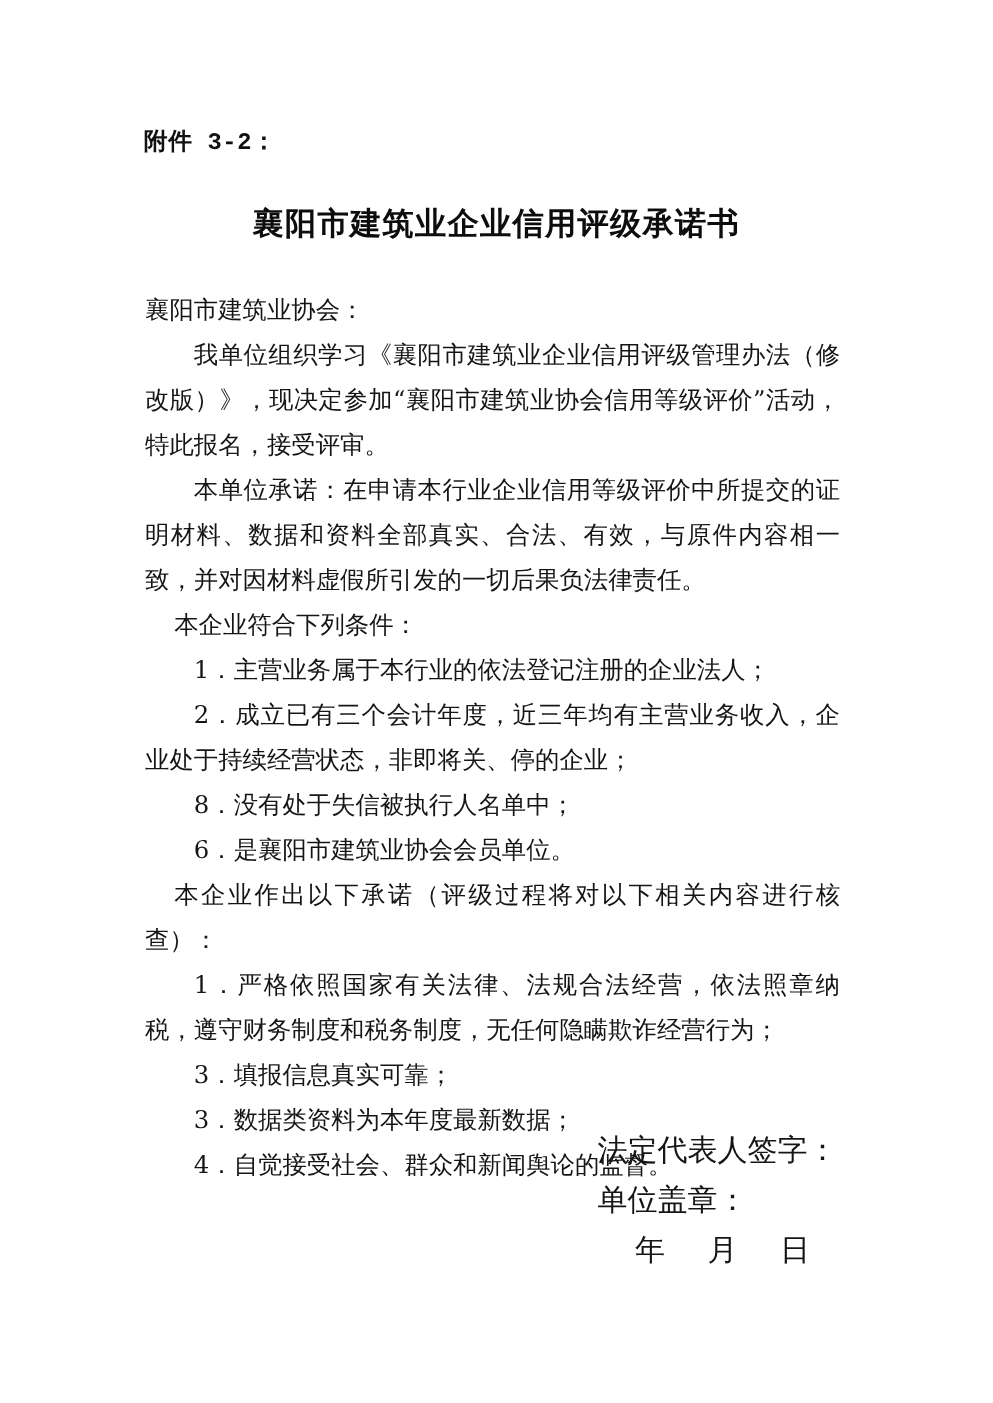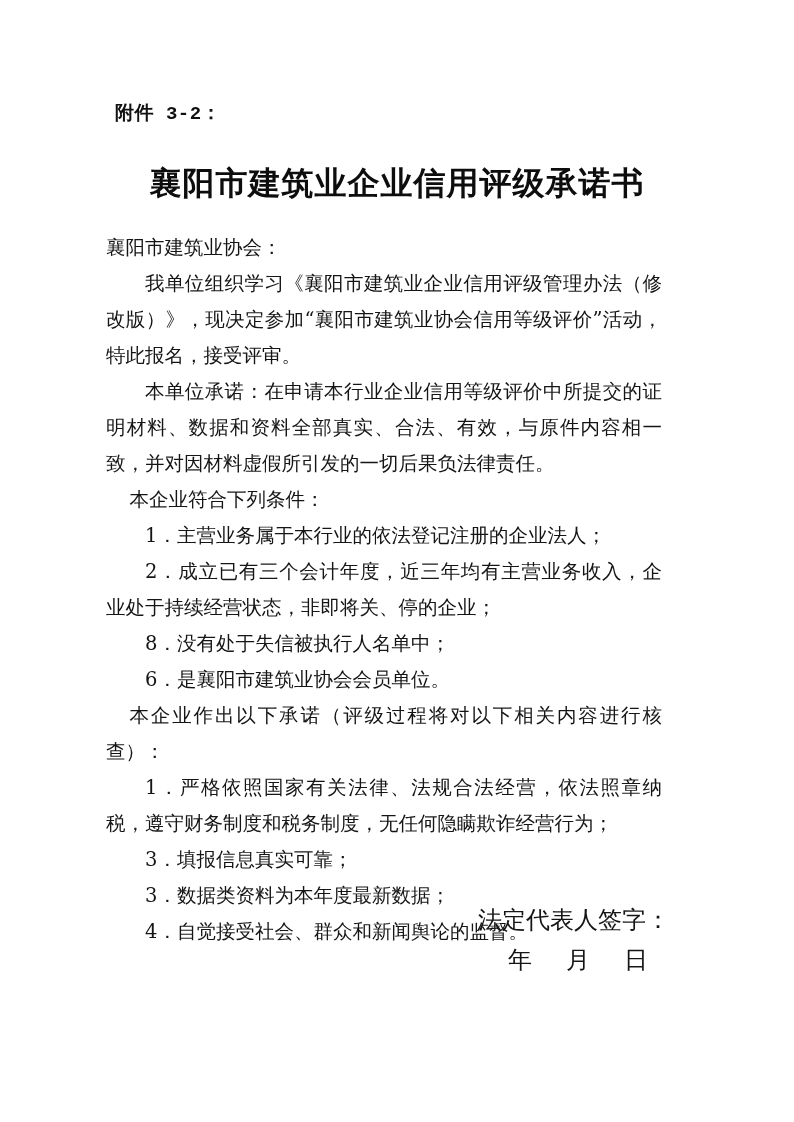--- a/index.html
+++ b/index.html
@@ -33,29 +33,29 @@
     letter-spacing: 0.5px;
     color: #111;
     font-family: Liberation Mono, monospace;
   }
   .doc-title {
     position: absolute;
     left: 0;
     top: 162px;
     width: 794px;
     text-align: center;
-    font-size: 32px;
+    font-size: 25px;
     font-weight: 700;
     letter-spacing: 1px;
     color: #0d0d0d;
     font-family: "DejaVu Serif", "Liberation Serif", serif;
   }
   .body-block {
     position: absolute;
-    left: 106px;
+    left: 116px;
     top: 230px;
     width: 556px;
     font-size: 19.5px;
     line-height: 36px;
     color: #151515;
     font-family: "DejaVu Serif", "Liberation Serif", serif;
   }
   .para {
     margin: 0;
     text-align: justify;
@@ -111,16 +111,17 @@
     <p class="para indent">6．是襄阳市建筑业协会会员单位。</p>
     <p class="para indent-1">本企业作出以下承诺（评级过程将对以下相关内容进行核查）：</p>
     <p class="para indent">1．严格依照国家有关法律、法规合法经营，依法照章纳税，遵守财务制度和税务制度，无任何隐瞒欺诈经营行为；</p>
     <p class="para indent">3．填报信息真实可靠；</p>
     <p class="para indent">3．数据类资料为本年度最新数据；</p>
     <p class="para indent">4．自觉接受社会、群众和新闻舆论的监督。</p>
   </div>
 
   <div class="sign-block">
     <p class="sign-line">法定代表人签字：</p>
+    <p class="sign-line">单位盖章：</p>
     <p class="sign-line date"><span>年</span><span class="date-spacer"></span><span>月</span><span class="date-spacer"></span><span>日</span></p>
   </div>
 
 </div>
 
 </body></html>

